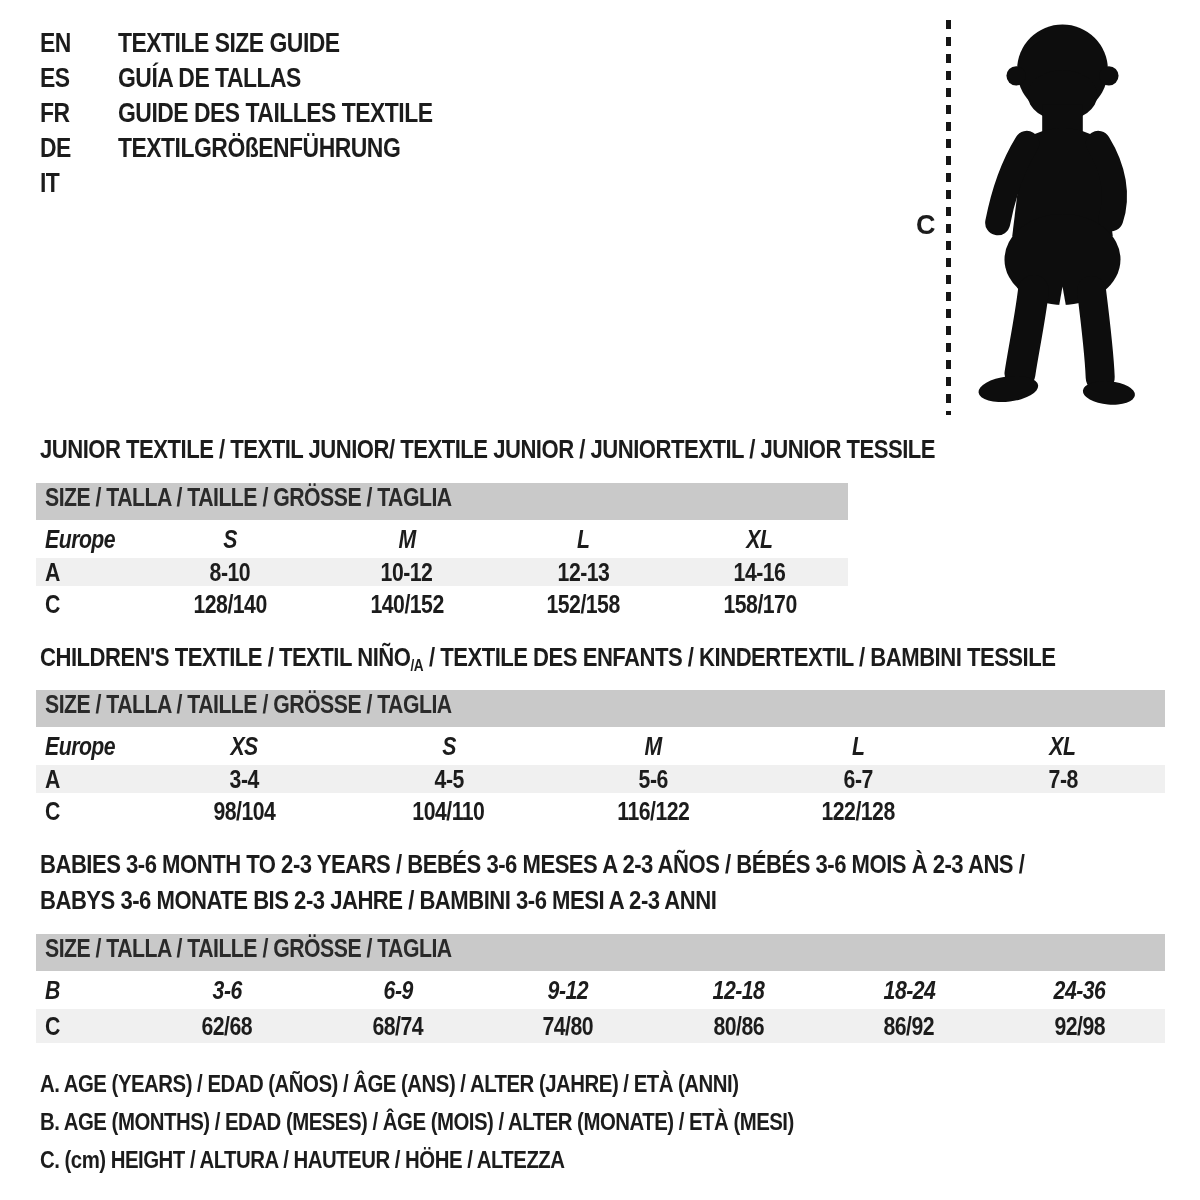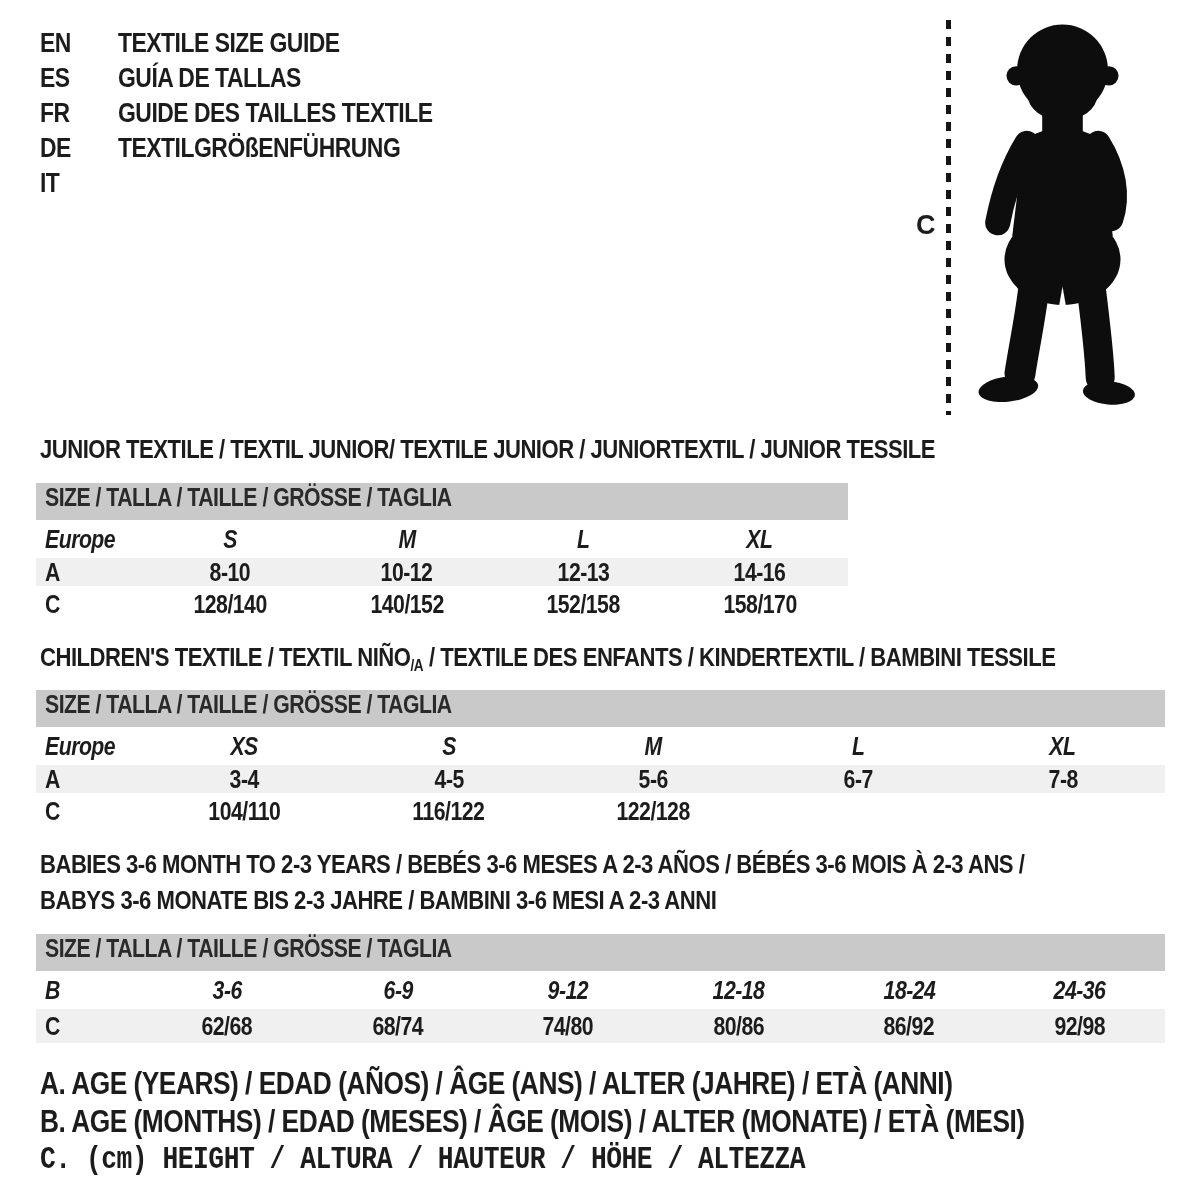--- a/index.html
+++ b/index.html
@@ -29,21 +29,21 @@
   .thead{background:#c9c9c9;height:37px;line-height:29px;padding-left:9px;color:#2a2a2a;}
   .row{display:grid;align-items:center;}
   .cols4{grid-template-columns:106px repeat(4,1fr);}
   .cols5{grid-template-columns:106px repeat(5,1fr);}
   .cols6{grid-template-columns:106px repeat(6,1fr);}
   .lbl{padding-left:9px;text-align:left;}
   .val{text-align:center;}
   .stripe{background:#f0f0f0;}
   .h38{height:38px;font-style:italic;} .h28{height:28px;} .h37{height:37px;} .h34{height:34px;}
   
-  .legend-line{font-size:31px;line-height:26px;left:40px;}
+  .legend-line{font-size:24px;line-height:26px;left:40px;}
 </style>
 </head>
 <body>
 
 <div class="abs lang-block">
   <div><span class="cond">EN</span></div>
   <div><span class="cond">TEXTILE SIZE GUIDE</span></div>
   <div><span class="cond">ES</span></div>
   <div><span class="cond">GUÍA DE TALLAS</span></div>
   <div><span class="cond">FR</span></div>
@@ -118,20 +118,21 @@
   <div class="row cols5 h28 stripe">
     <div class="lbl"><span class="cond">A</span></div>
     <div class="val"><span class="cond ctr">3-4</span></div>
     <div class="val"><span class="cond ctr">4-5</span></div>
     <div class="val"><span class="cond ctr">5-6</span></div>
     <div class="val"><span class="cond ctr">6-7</span></div>
     <div class="val"><span class="cond ctr">7-8</span></div>
   </div>
   <div class="row cols5 h37">
     <div class="lbl"><span class="cond">C</span></div>
+    <div class="val"><span class="cond ctr">98/104</span></div>
     <div class="val"><span class="cond ctr">104/110</span></div>
     <div class="val"><span class="cond ctr">116/122</span></div>
     <div class="val"><span class="cond ctr">122/128</span></div>
   </div>
 </div>
 
 <div class="abs sec-title" style="left:40px;top:851px;">
   <span class="cond">BABIES 3-6 MONTH TO 2-3 YEARS / BEBÉS 3-6 MESES A 2-3 AÑOS / BÉBÉS 3-6 MOIS À 2-3 ANS /</span>
 </div>
 <div class="abs sec-title" style="left:40px;top:887px;">
@@ -154,13 +155,13 @@
     <div class="val"><span class="cond ctr">68/74</span></div>
     <div class="val"><span class="cond ctr">74/80</span></div>
     <div class="val"><span class="cond ctr">80/86</span></div>
     <div class="val"><span class="cond ctr">86/92</span></div>
     <div class="val"><span class="cond ctr">92/98</span></div>
   </div>
 </div>
 
 <div class="abs legend-line" style="top:1071px;"><span class="cond">A. AGE (YEARS) / EDAD (AÑOS) / ÂGE (ANS) / ALTER (JAHRE) / ETÀ (ANNI)</span></div>
 <div class="abs legend-line" style="top:1109px;"><span class="cond">B. AGE (MONTHS) / EDAD (MESES) / ÂGE (MOIS) / ALTER (MONATE) / ETÀ (MESI)</span></div>
-<div class="abs legend-line" style="top:1147px;font-family:Liberation Mono, monospace;"><span class="cond">C. (cm) HEIGHT / ALTURA / HAUTEUR / HÖHE / ALTEZZA</span></div>
+<div class="abs legend-line" style="top:1147px;"><span class="cond">C. (cm) HEIGHT / ALTURA / HAUTEUR / HÖHE / ALTEZZA</span></div>
 
 </body></html>

